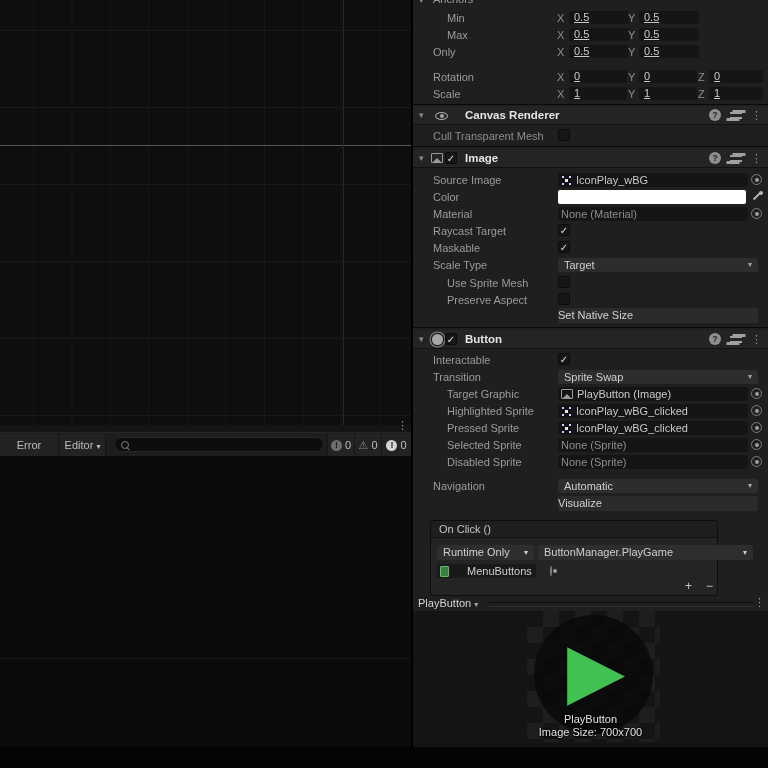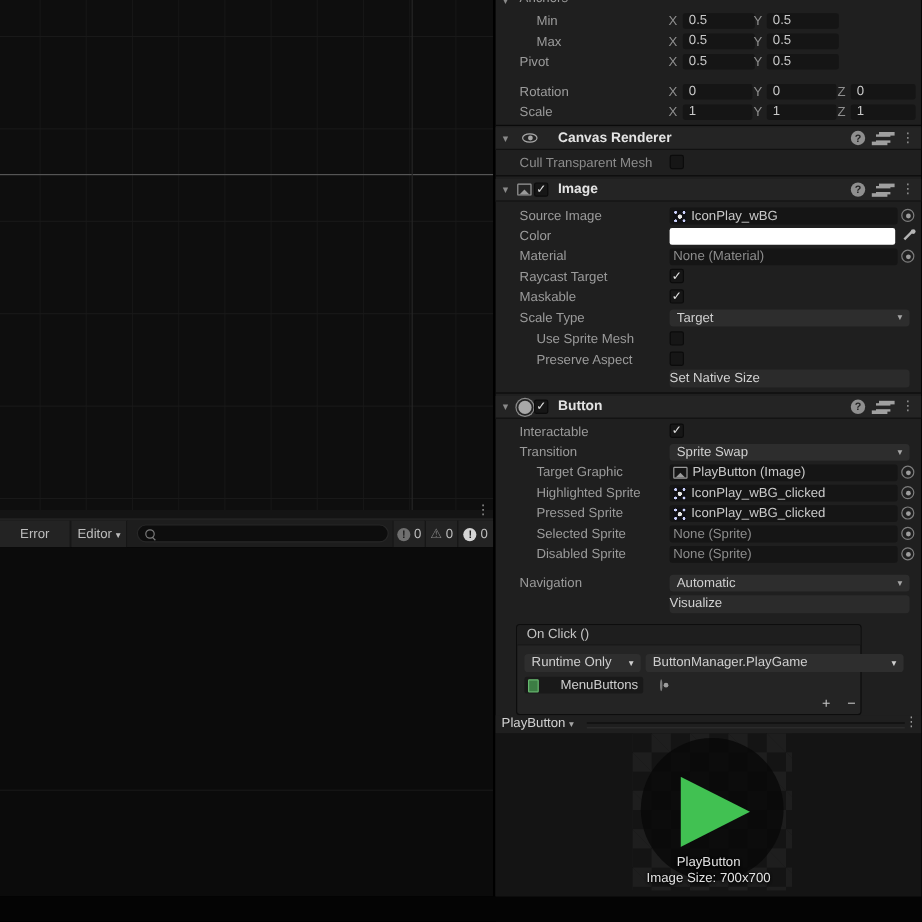--- a/index.html
+++ b/index.html
@@ -30,21 +30,21 @@
   #statusbar{position:absolute;left:0;top:747px;width:768px;height:21px;background:#040404;}
   #vdivider{position:absolute;left:411px;top:0;width:2px;height:768px;background:#000;}
   .kebab{color:#9a9a9a;font-size:11px;letter-spacing:0;line-height:10px;}
 
   
   #inspector{position:absolute;left:413px;top:0;width:355px;height:768px;background:#1f1f1f;}
   .row{position:absolute;left:0;width:355px;height:16px;}
   .lbl{position:absolute;left:20px;top:2px;color:#9b9b9b;white-space:nowrap;}
   .lbl2{left:34px;}
   .ax{position:absolute;top:2px;color:#8f8f8f;}
-  .af{position:absolute;top:1px;width:50px;height:13px;background:#151515;border-radius:2px;color:#c9c9c9;padding:0 5px;line-height:13px;box-sizing:content-box;}
+  .af{position:absolute;top:1px;width:50px;height:13px;background:#151515;border-radius:2px;color:#c9c9c9;padding:0 5px;line-height:13px;box-sizing:content-box;text-decoration:underline;}
   .cb{position:absolute;left:145px;top:1px;width:12px;height:12px;background:#161616;border:1px solid #0b0b0b;border-radius:2px;color:#e0e0e0;font-size:10px;line-height:12px;text-align:center;box-sizing:border-box;}
   .divider{position:absolute;left:0;width:355px;height:1px;background:#0a0a0a;}
   .sechead{position:absolute;left:0;width:355px;height:19px;background:#242424;border-bottom:1px solid #111;box-sizing:border-box;}
   .fold{position:absolute;left:6px;top:4px;color:#8a8a8a;font-size:9px;}
   .sectitle{position:absolute;left:52px;top:3px;color:#e4e4e4;font-weight:bold;font-size:11.5px;white-space:nowrap;}
   .headicons{position:absolute;right:6px;top:3px;display:flex;gap:9px;align-items:center;color:#a8a8a8;}
   .qicon{display:inline-block;width:12px;height:12px;border-radius:50%;background:#8f8f8f;color:#242424;font-size:9px;font-weight:bold;text-align:center;line-height:12px;}
   .preset{display:inline-block;width:12px;height:10px;position:relative;}
   .preset::before,.preset::after{content:"";position:absolute;left:0;width:12px;height:1.5px;background:#a0a0a0;}
   .preset::before{top:2px;box-shadow:3px -1.5px 0 0.5px #a0a0a0;}
@@ -157,21 +157,21 @@
 
     <div class="row" style="top:27px">
       <span class="lbl lbl2">Max</span>
       <span class="ax" style="left:144px">X</span>
       <span class="af" style="left:156px">0.5</span>
       <span class="ax" style="left:215px">Y</span>
       <span class="af" style="left:226px">0.5</span>
     </div>
 
     <div class="row" style="top:44px">
-      <span class="lbl">Pivot</span>
+      <span class="lbl">Only</span>
       <span class="ax" style="left:144px">X</span>
       <span class="af" style="left:156px">0.5</span>
       <span class="ax" style="left:215px">Y</span>
       <span class="af" style="left:226px">0.5</span>
     </div>
 
     <div class="row" style="top:69px">
       <span class="lbl">Rotation</span>
       <span class="ax" style="left:144px">X</span>
       <span class="af" style="left:156px;width:48px">0</span>

